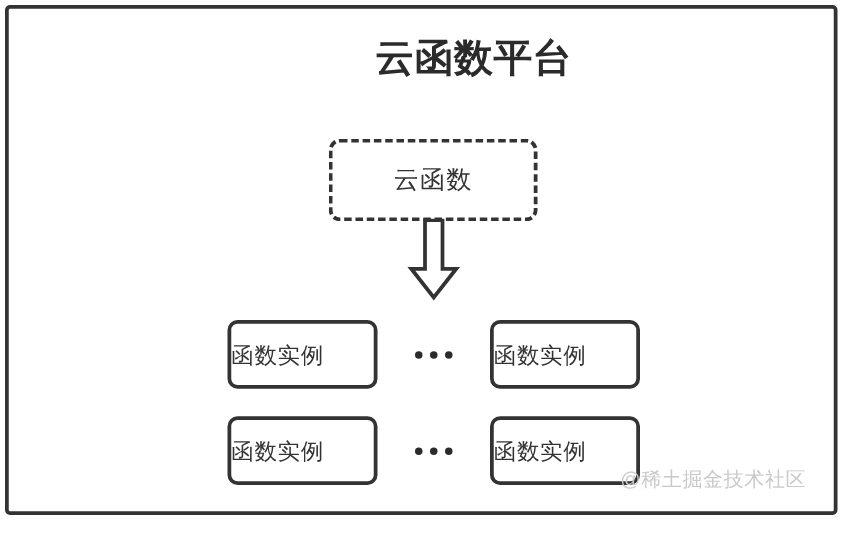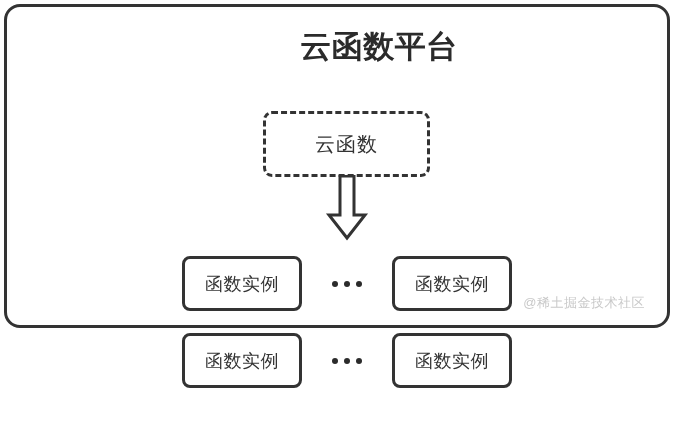--- a/index.html
+++ b/index.html
@@ -16,24 +16,24 @@
     height: 434px;
     background: #ffffff;
     overflow: hidden;
   }
   
   #platform-frame {
     position: absolute;
     left: 4px;
     top: 4px;
     width: 666px;
-    height: 324px;
+    height: 408px;
     box-sizing: border-box;
     border: 3px solid #333333;
-    border-radius: 16px;
+    border-radius: 4px;
     background: #ffffff;
   }
   
   #platform-title {
     position: absolute;
     left: 0;
     top: 27px;
     width: 676px;
     text-align: center;
     font-size: 31px;
@@ -88,21 +88,20 @@
     position: absolute;
     top: 0;
     width: 120px;
     height: 55px;
     box-sizing: border-box;
     border: 3px solid #333333;
     border-radius: 8px;
     background: #ffffff;
     display: flex;
     align-items: center;
-    justify-content: center;
   }
   .instance-box.left  { left: 0px; }
   .instance-box.right { left: 210px; }
   .instance-box .label {
     font-size: 18px;
     color: #333333;
     line-height: 1;
     letter-spacing: 0.5px;
     white-space: nowrap;
   }
@@ -121,21 +120,21 @@
     width: 6px;
     height: 6px;
     border-radius: 50%;
     background: #2b2b2b;
   }
   
   #watermark {
     position: absolute;
     right: 22px;
     bottom: 16px;
-    font-size: 13px;
+    font-size: 16px;
     color: #c9c9c9;
     line-height: 1;
     white-space: nowrap;
     letter-spacing: 0.5px;
   }
 </style>
 </head>
 <body>
 
 <div id="canvas">

